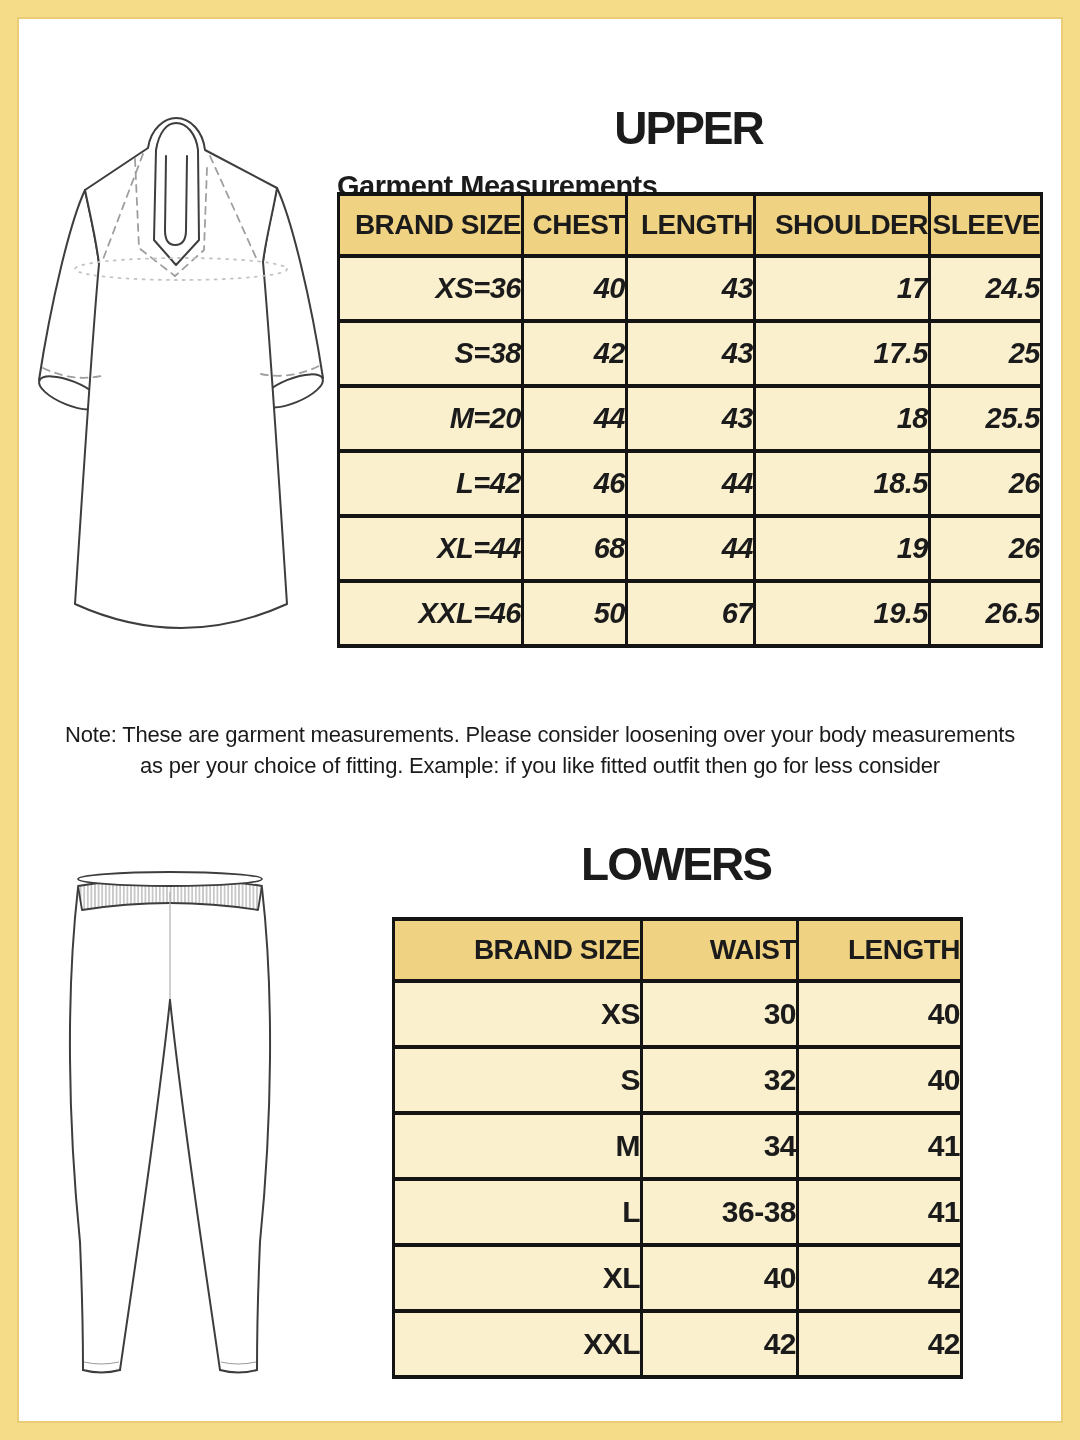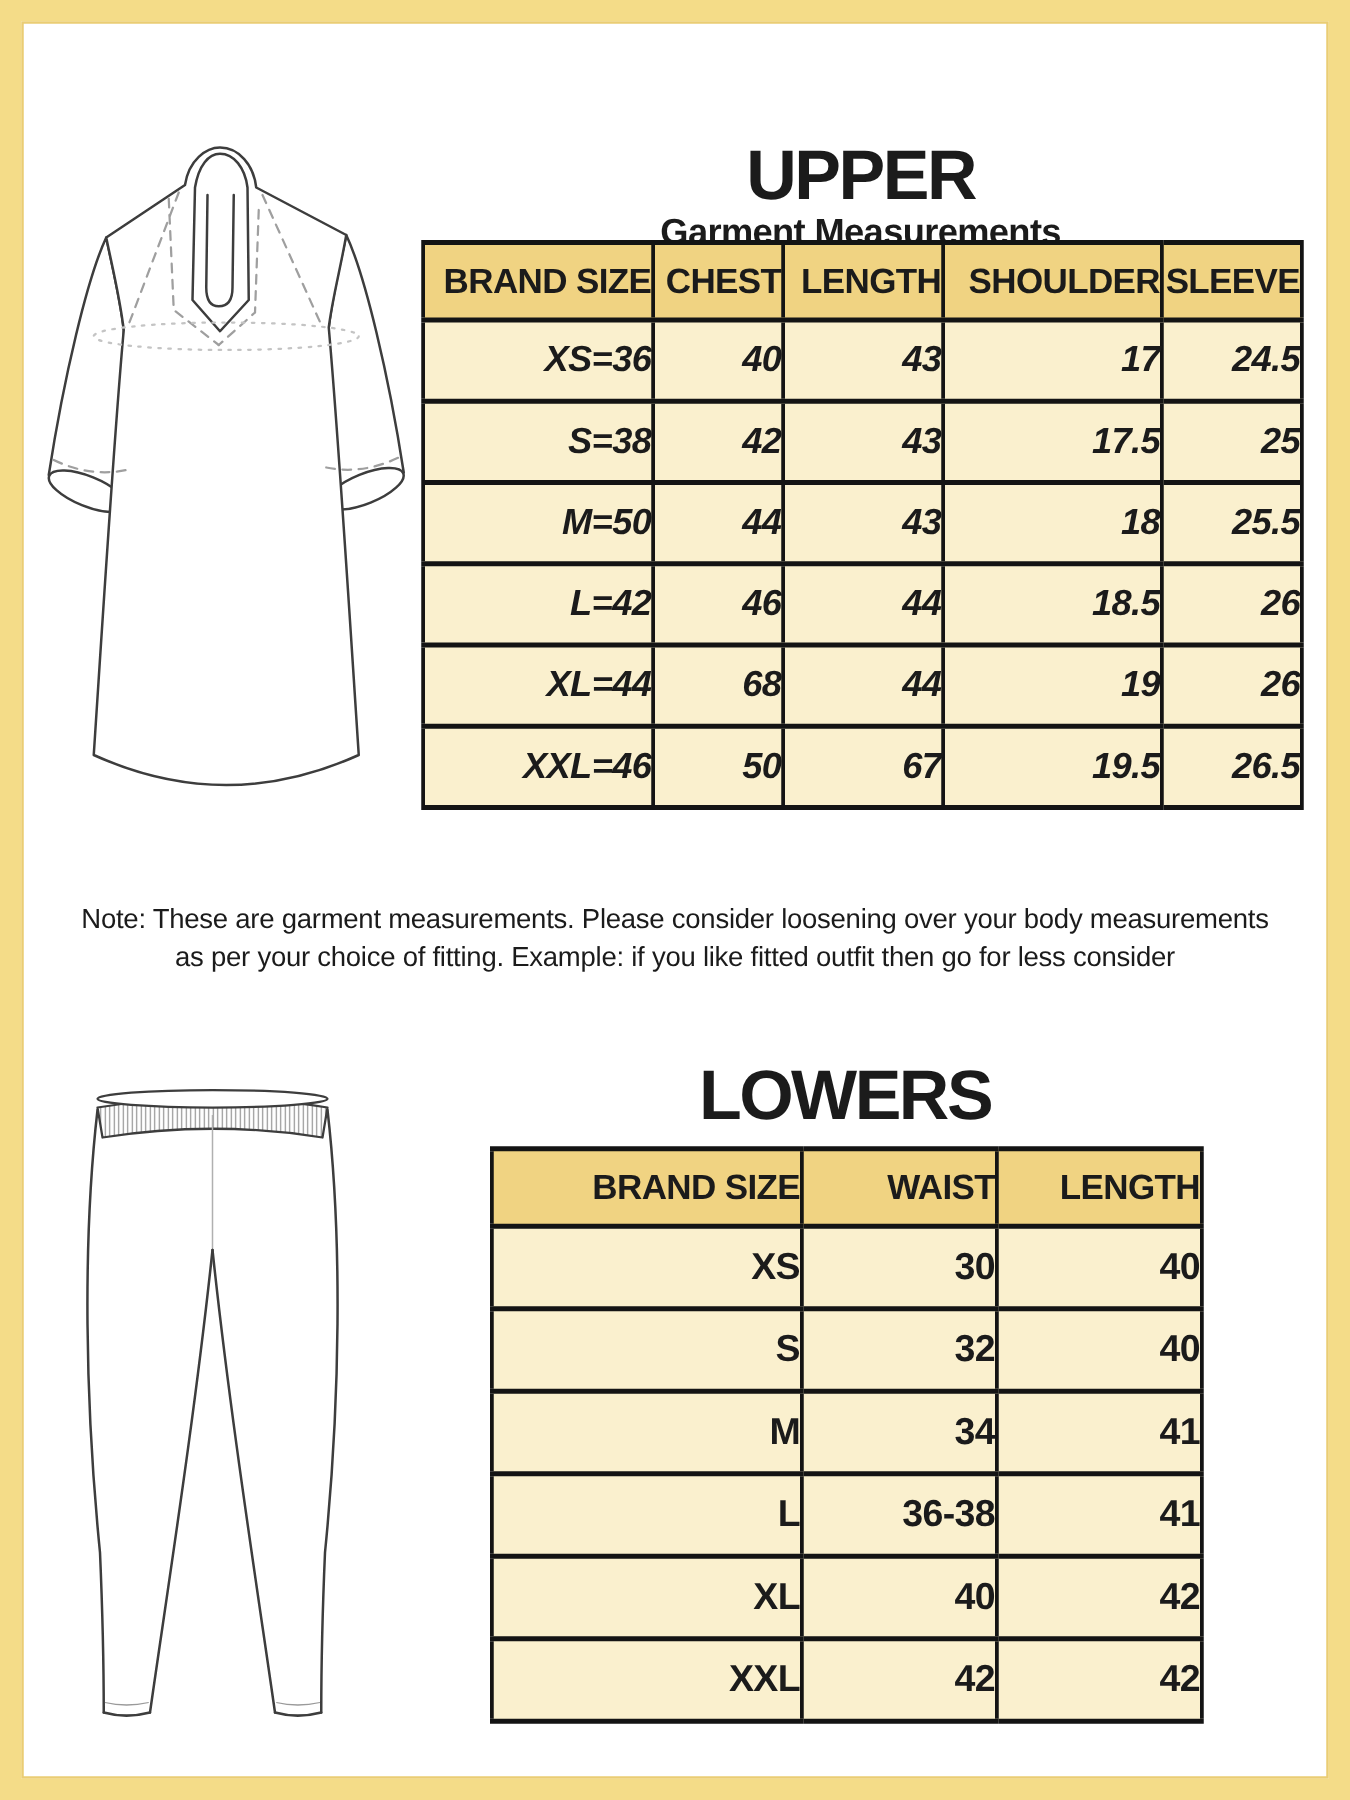--- a/index.html
+++ b/index.html
@@ -14,32 +14,32 @@
   .frame {
     position: absolute; inset: 0;
     border: 17px solid var(--frame, #F4DC88);
     box-shadow: inset 0 0 0 2px var(--frame-inner, #EACD74);
     pointer-events: none;
     z-index: 5;
   }
   .title {
     position: absolute;
     text-align: center;
-    font-size: 56px;
+    font-size: 46px;
     font-weight: 700;
     letter-spacing: -2px;
     line-height: 1;
     color: var(--text, #1b1b1b);
   }
   .upper-title   { left: 337px; top: 74px;  width: 703px; }
   .lowers-title  { left: 392px; top: 810px; width: 568px; }
   .subtitle {
     position: absolute;
     left: 337px; top: 146px; width: 703px;
-    text-align: center;
+    text-align: left;
     font-size: 29px; font-weight: 700; letter-spacing: -0.5px;
   }
   table {
     position: absolute;
     border-collapse: collapse;
     table-layout: fixed;
   }
   th, td {
     border: 3px solid var(--table-border, #141414);
     border-top-width: 4px; border-bottom-width: 4px;
@@ -137,21 +137,21 @@
       <td>24.5</td>
     </tr>
     <tr class="row">
       <td>S=38</td>
       <td>42</td>
       <td>43</td>
       <td>17.5</td>
       <td>25</td>
     </tr>
     <tr class="row">
-      <td>M=50</td>
+      <td>M=20</td>
       <td>44</td>
       <td>43</td>
       <td>18</td>
       <td>25.5</td>
     </tr>
     <tr class="row">
       <td>L=42</td>
       <td>46</td>
       <td>44</td>
       <td>18.5</td>

